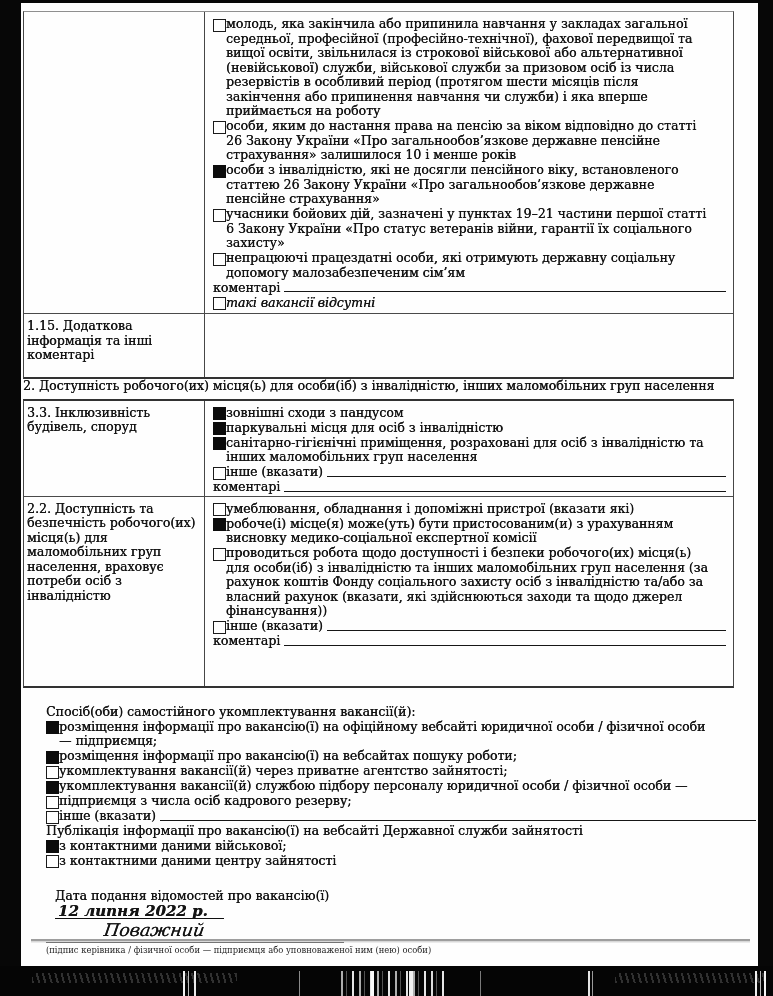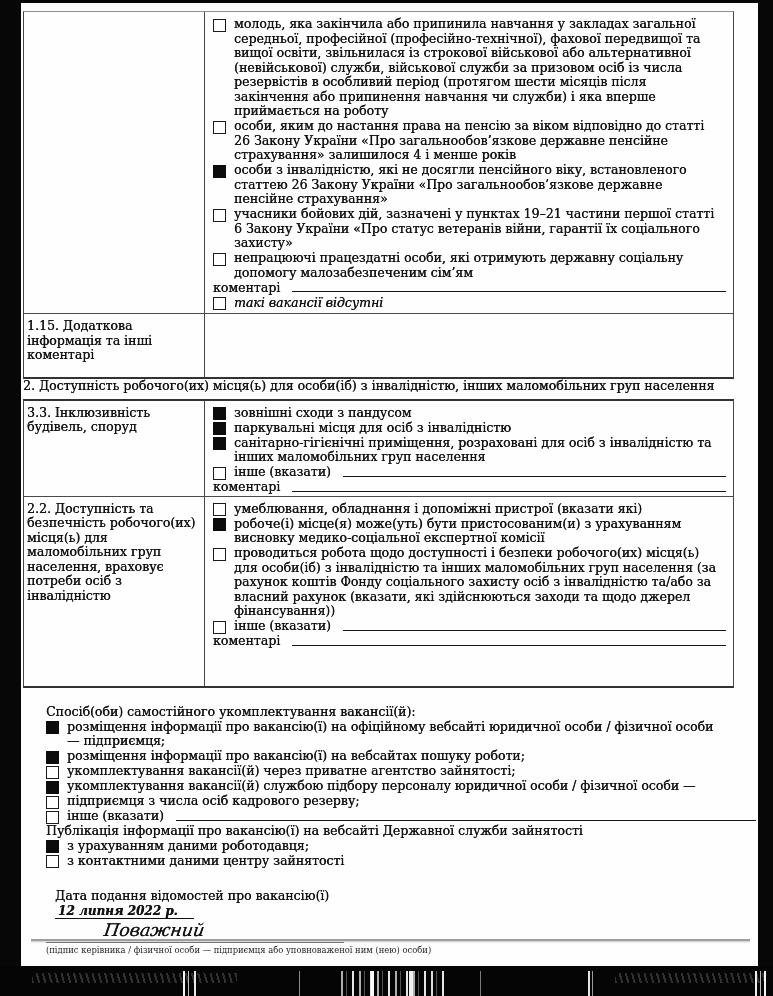--- a/index.html
+++ b/index.html
@@ -29,33 +29,33 @@
     text-shadow:0.3px 0 0 currentColor;
   }
   .tbl{border:1.4px solid #464646;border-top-color:#8f8f8f;border-bottom:2.2px solid #323232;}
   .tbl2{border:1.4px solid #464646;border-top:2.2px solid #323232;border-bottom:2.2px solid #323232;}
   .row{display:grid;grid-template-columns:181px 1fr;overflow:hidden;}
   .row + .row{border-top:1.3px solid #4a4a4a;}
   .hA{height:301px}.hB{height:63px}.hC{height:95px}.hD{height:189px}
   .cellL{border-right:1.3px solid #464646;padding:5px 8px 4px 3px;}
   .cellR{padding:5px 5px 4px 8px;}
   .sechdr{padding:0 1px 5px 0;}
-  .item{display:flex;align-items:flex-start;gap:8px;margin-bottom:.5px;}
+  .item{display:flex;align-items:flex-start;margin-bottom:.5px;}
   .cb{flex:none;width:11px;height:11px;border:1.7px solid #1b1b1b;margin-top:1.5px;background:#fff;}
   .cb[data-checked="true"]{background:#0c0c0c;border-color:#0c0c0c;}
   .txt{max-width:483px;}
   .nw{white-space:nowrap;max-width:none;flex:none;text-align:center;}
   .it{font-style:italic;}
   .blank{flex:1 1 auto;min-width:24px;height:1px;border-bottom:1.3px solid #161616;
          align-self:flex-end;margin:0 2px 3px 4px;}
   
   .bottom{position:absolute;left:23px;top:694px;width:712px;}
   .bottom .txt{max-width:652px;}
   .dateline{margin-top:21px;display:flex;align-items:baseline;flex-direction:column;}
-  .dateval{font-style:italic;font-weight:bold;font-size:12px;
+  .dateval{font-style:italic;font-weight:bold;font-size:15px;
            border-bottom:1.6px solid #101010;margin-left:9px;padding:0 16px 0 3px;}
   .sig{width:298px;margin-top:1px;}
   .sigline{border-bottom:1.4px solid #101010;padding-left:58px;line-height:20px;}
   .sigscript{display:inline-block;font-style:italic;font-size:17.5px;transform:skewX(-8deg);}
   .sigcap{font-size:8.4px;line-height:10px;margin-top:1.5px;white-space:nowrap;
           text-shadow:none;color:#1d1d1d;}
   .grayrule{position:absolute;left:8px;top:928px;width:719px;height:2px;
             background:#9e9e9e;box-shadow:0 1.5px 0 #d8d8d8;}
 </style>
 </head>
@@ -69,21 +69,21 @@
   <div class="tbl">
     <div class="row hA">
       <div class="cellL"></div>
       <div class="cellR">
         <div class="item">
           <span class="cb" data-checked="false"></span>
           <span class="txt">молодь, яка закінчила або припинила навчання у закладах загальної середньої, професійної (професійно-технічної), фахової передвищої та вищої освіти, звільнилася із строкової військової або альтернативної (невійськової) служби, військової служби за призовом осіб із числа резервістів в особливий період (протягом шести місяців після закінчення або припинення навчання чи служби) і яка вперше приймається на роботу</span>
         </div>
         <div class="item">
           <span class="cb" data-checked="false"></span>
-          <span class="txt">особи, яким до настання права на пенсію за віком відповідно до статті 26 Закону України «Про загальнообов’язкове державне пенсійне страхування» залишилося 4 і менше років</span>
+          <span class="txt">особи, яким до настання права на пенсію за віком відповідно до статті 26 Закону України «Про загальнообов’язкове державне пенсійне страхування» залишилося 10 і менше років</span>
         </div>
         <div class="item">
           <span class="cb" data-checked="true"></span>
           <span class="txt">особи з інвалідністю, які не досягли пенсійного віку, встановленого статтею 26 Закону України «Про загальнообов’язкове державне пенсійне страхування»</span>
         </div>
         <div class="item">
           <span class="cb" data-checked="false"></span>
           <span class="txt">учасники бойових дій, зазначені у пунктах 19–21 частини першої статті 6 Закону України «Про статус ветеранів війни, гарантії їх соціального захисту»</span>
         </div>
         <div class="item">
@@ -187,21 +187,21 @@
     </div>
     <div class="item">
       <span class="cb" data-checked="false"></span>
       <span class="txt nw">інше (вказати)</span>
       <span class="blank"></span>
     </div>
 
     <div>Публікація інформації про вакансію(ї) на вебсайті Державної служби зайнятості</div>
     <div class="item">
       <span class="cb" data-checked="true"></span>
-      <span class="txt">з урахуванням даними роботодавця;</span>
+      <span class="txt">з контактними даними військової;</span>
     </div>
     <div class="item">
       <span class="cb" data-checked="false"></span>
       <span class="txt">з контактними даними центру зайнятості</span>
     </div>
 
     <div class="dateline">
       <span>Дата подання відомостей про вакансію(ї)</span>
       <span class="dateval">12 липня 2022 р.</span>
     </div>

